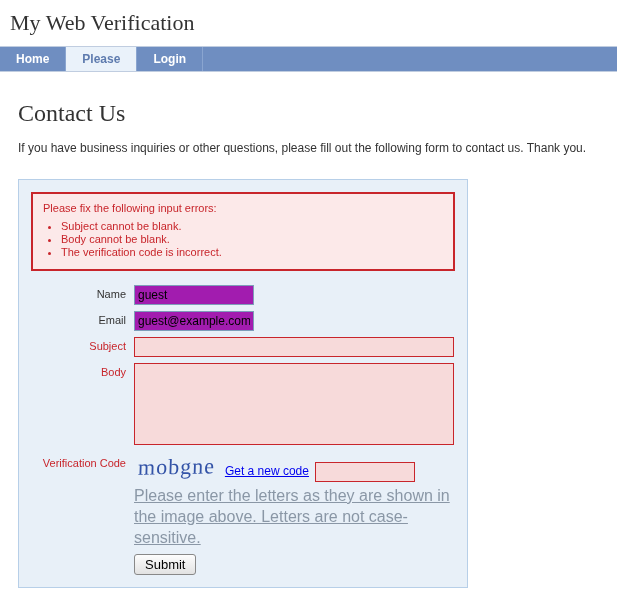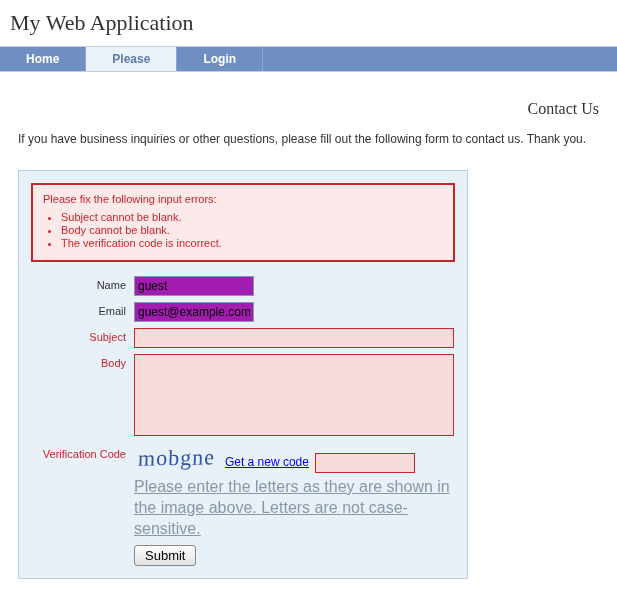--- a/index.html
+++ b/index.html
@@ -25,41 +25,40 @@
     background: #6F8EC1;
     height: 24px;
     display: flex;
     align-items: stretch;
     border-top: 1px solid #c0cde0;
     border-bottom: 1px solid #c0cde0;
   }
   .nav a {
     display: flex;
     align-items: center;
-    padding: 0 26px;
+    padding: 0 16px;
     color: #fff;
     text-decoration: none;
     font-size: 12px;
     font-weight: bold;
     border-right: 1px solid #8aa5d0;
   }
   .nav a.active {
     background: #EAF2FA;
     color: #5E7BAE;
   }
   .content {
     padding: 10px 18px 20px 18px;
   }
   h2.page-title {
     font-family: Georgia, "Times New Roman", serif;
     font-weight: normal;
-    font-size: 16px;
+    font-size: 24px;
     color: #333;
     margin: 18px 0 14px 0;
-    text-align: right;
   }
   p.intro {
     font-size: 12px;
     color: #333;
     margin: 0 0 14px 0;
   }
   .form-wrap {
     background: #E8F0F8;
     border: 1px solid #B7CFE8;
     padding: 12px;
@@ -183,21 +182,21 @@
     border-top: 1px solid #ccc;
     margin: 20px 18px 0 18px;
     padding-top: 10px;
     line-height: 1.4;
   }
 </style>
 </head>
 <body>
 <div class="page">
 
-<h1 class="app-title">My Web Application</h1>
+<h1 class="app-title">My Web Verification</h1>
 
 <div class="nav">
   <a href="#">Home</a>
   <a href="#" class="active">Please</a>
   <a href="#">Login</a>
 </div>
 
 <div class="content">
   <h2 class="page-title">Contact Us</h2>
   <p class="intro">If you have business inquiries or other questions, please fill out the following form to contact us. Thank you.</p>

